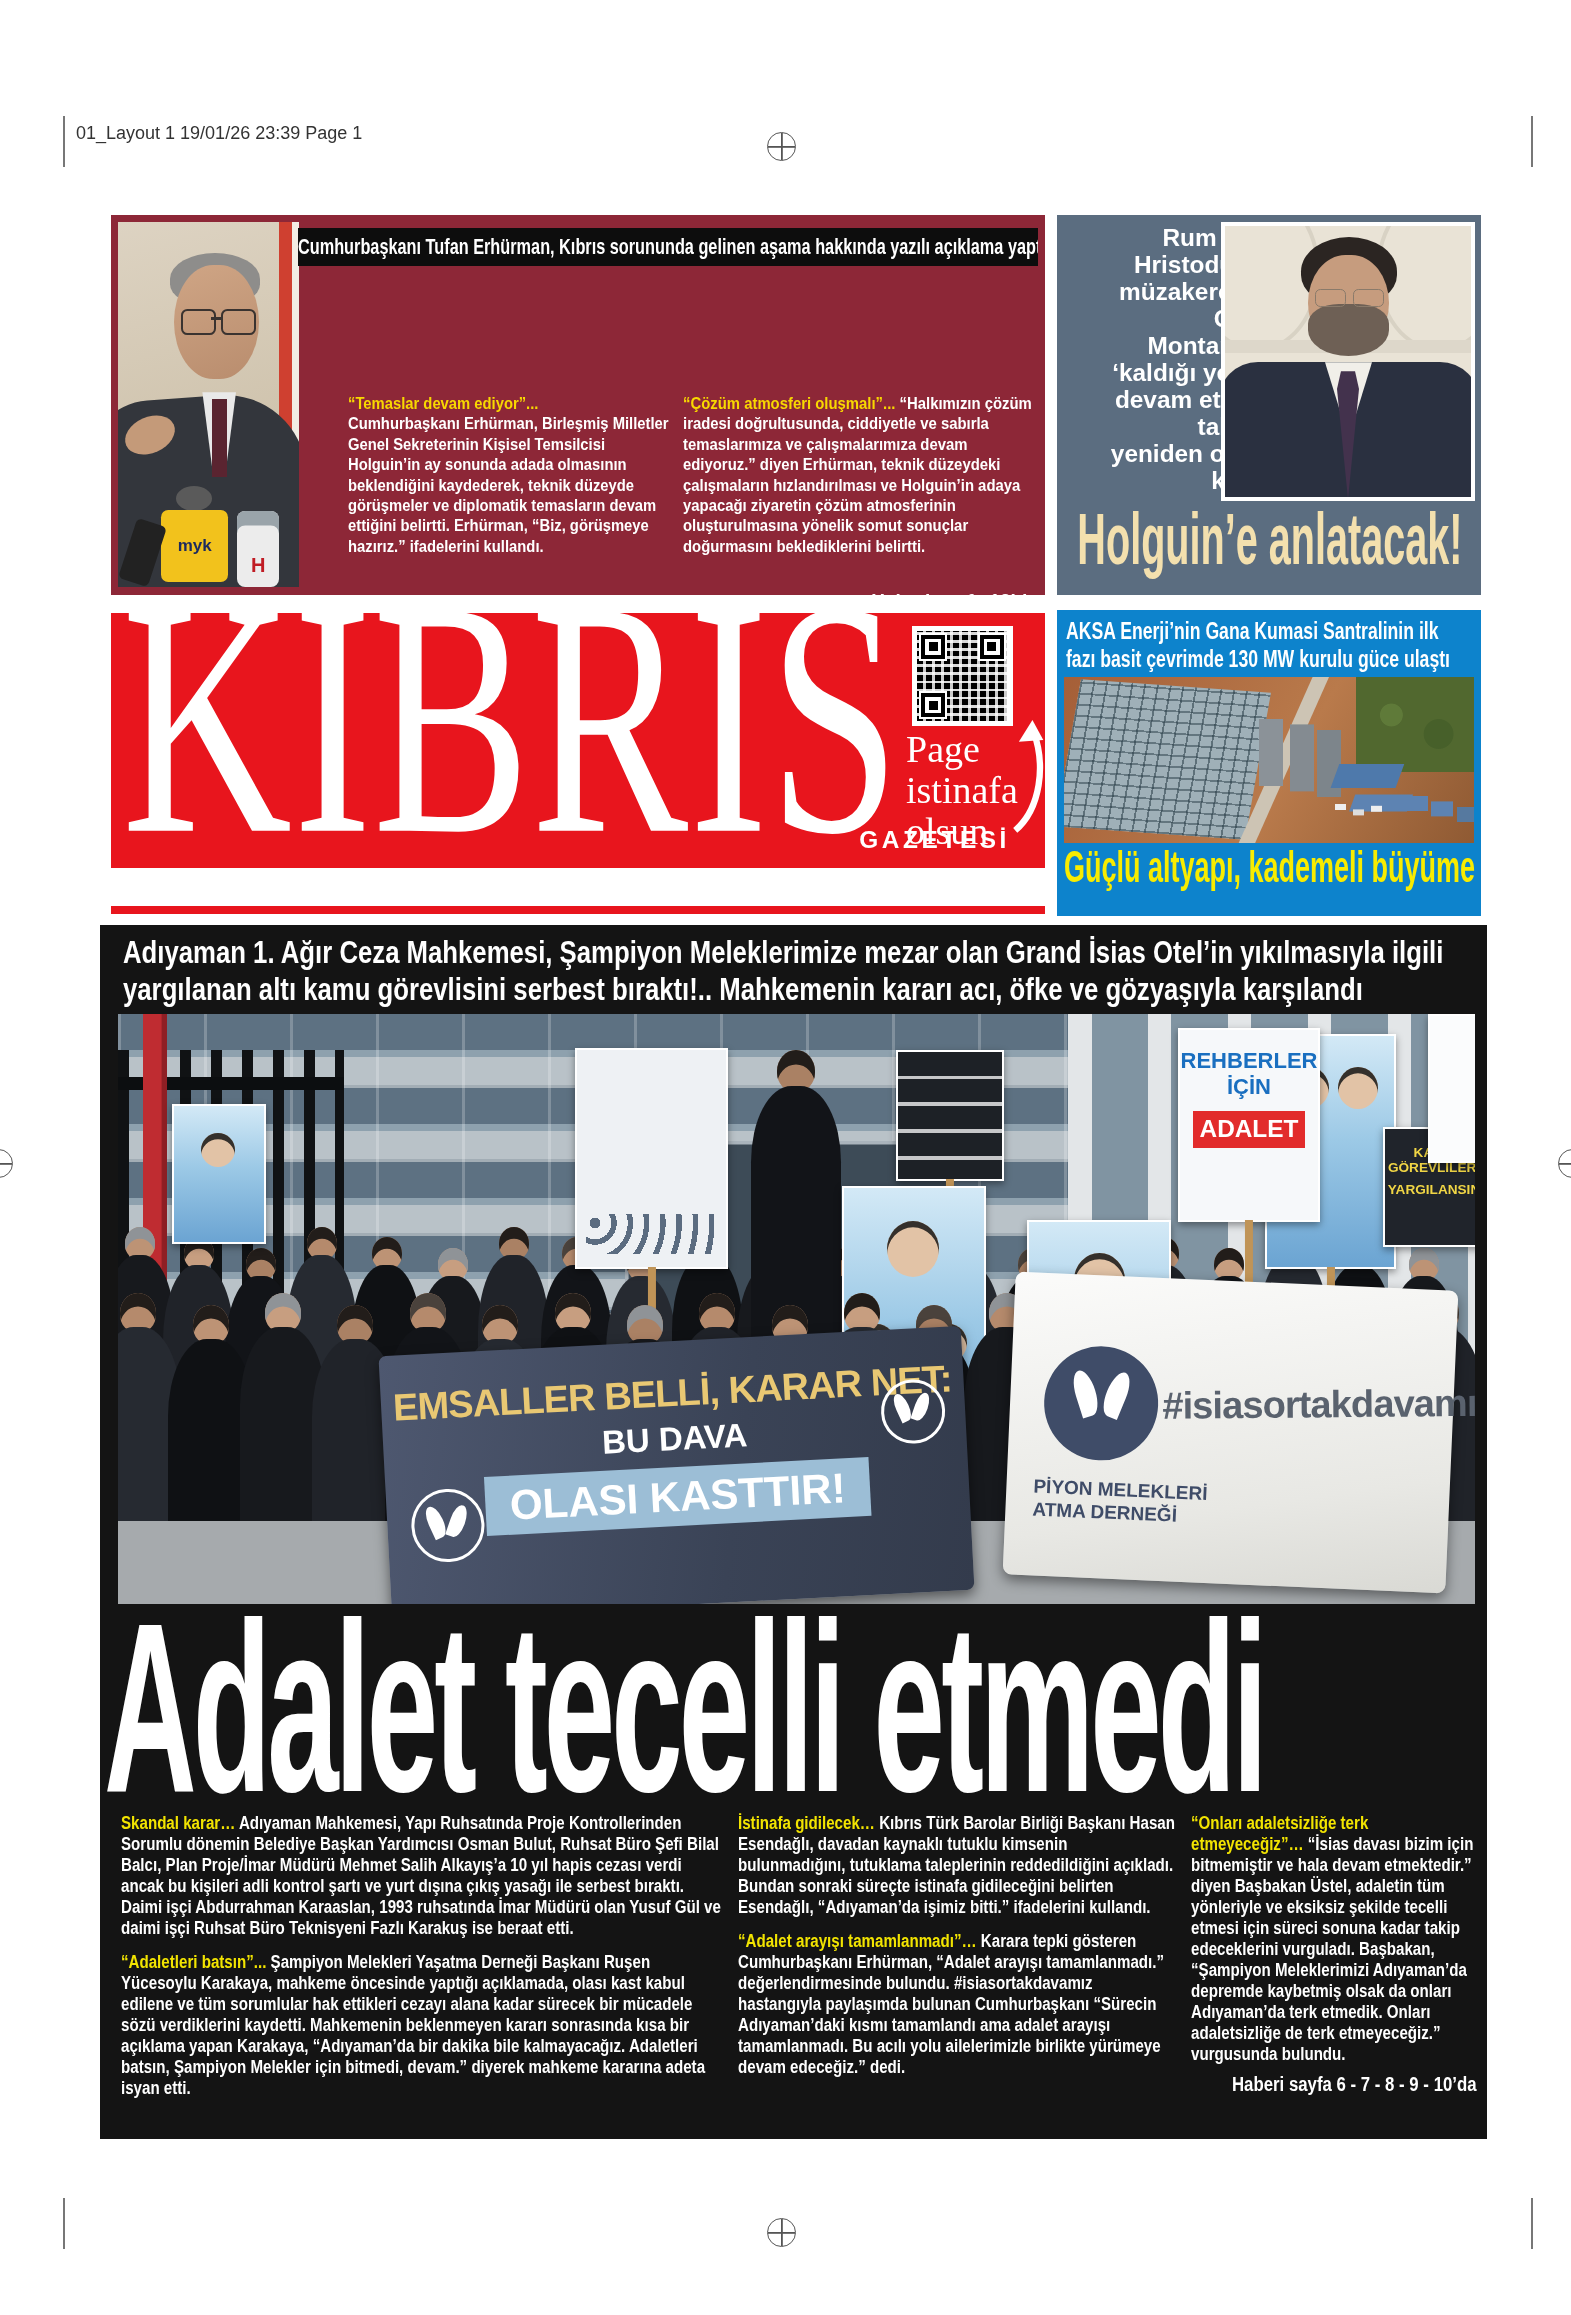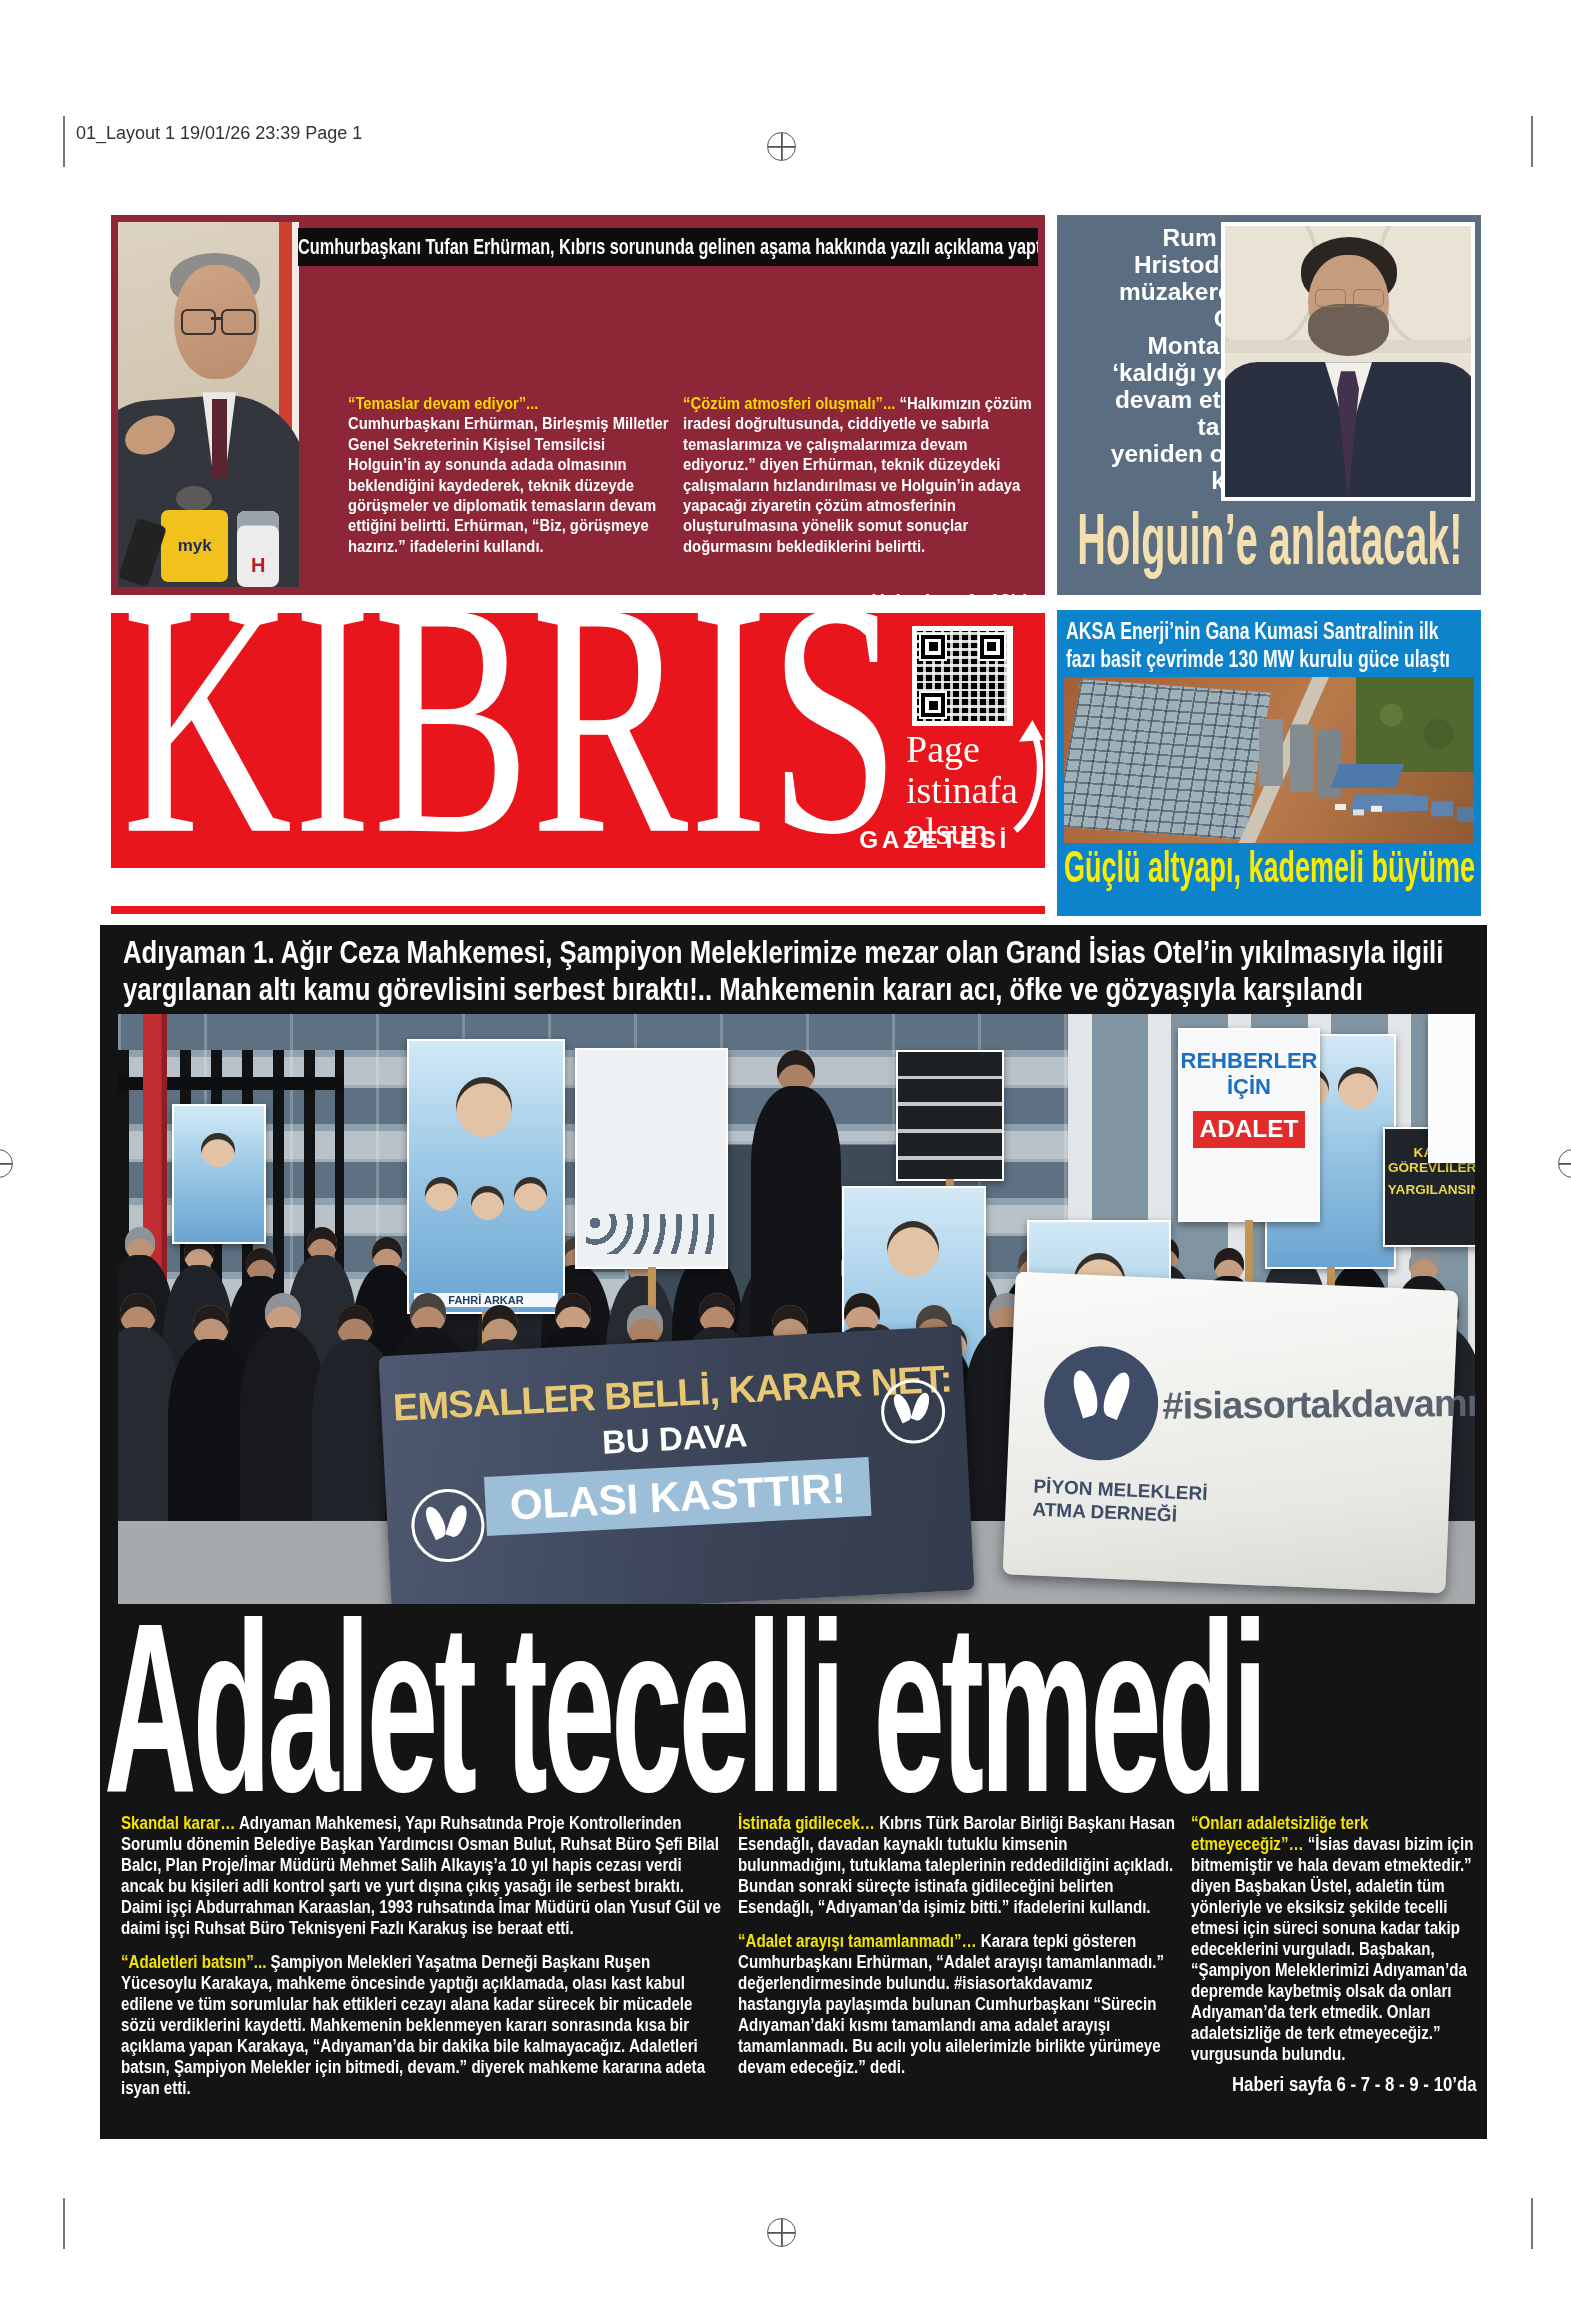--- a/index.html
+++ b/index.html
@@ -288,28 +288,20 @@
           </div>
           <div class="person" style="left: 633px; top: 36px; width: 90px; height: 308px;">
             <div class="head" style="width: 38px; height: 42px; background: rgb(170, 129, 100); box-shadow: rgb(34, 29, 26) 0px 14.5px 0px 0px inset;"></div>
             <div class="torso" style="top: 36px; background: rgb(18, 20, 24);"></div>
           </div>
         </div>
 
       <div class="abs poster poster-blue" style="left:54px;top:90px;width:90px;height:136px;z-index:3;">
         <div class="pf" style="left:27px;top:27px;width:34px;height:34px;"></div>
       </div>
-      <div class="abs poster poster-blue" style="left:289px;top:25px;width:154px;height:271px;z-index:3;">
-        <div class="pf" style="left:47px;top:36px;width:56px;height:60px;"></div>
-        <div class="pf" style="left:16.3px;top:136px;width:33px;height:34px;"></div>
-        <div class="pf" style="left:62px;top:145px;width:33px;height:34px;"></div>
-        <div class="pf" style="left:105px;top:136px;width:33px;height:34px;"></div>
-        <div class="pcap">FAHRİ ARKAR</div>
-        <div class="stick"></div>
-      </div>
       <div class="abs poster" style="left:457px;top:34px;width:149px;height:217px;background:#eef1f4;z-index:3;">
         <div class="abs" style="left:9px;bottom:12.7px;width:131px;height:40px;background:repeating-radial-gradient(circle at 9px 9px,#5b6c80 0 5.4px,transparent 5.4px 16.3px);"></div>
         <div class="stick"></div>
       </div>
       <div class="abs poster" style="left:778px;top:36px;width:104px;height:127px;background:#1d2126;background-image:repeating-linear-gradient(180deg,transparent 0 23.5px,rgba(255,255,255,.75) 23.5px 27px);z-index:3;">
         <div class="stick"></div>
       </div>
       <div class="abs poster poster-blue" style="left:724px;top:172px;width:140px;height:299px;z-index:3;">
         <div class="pf" style="left:43px;top:33px;width:52px;height:56px;"></div>
         <div class="pf" style="left:14.5px;top:136px;width:36px;height:38px;"></div>

